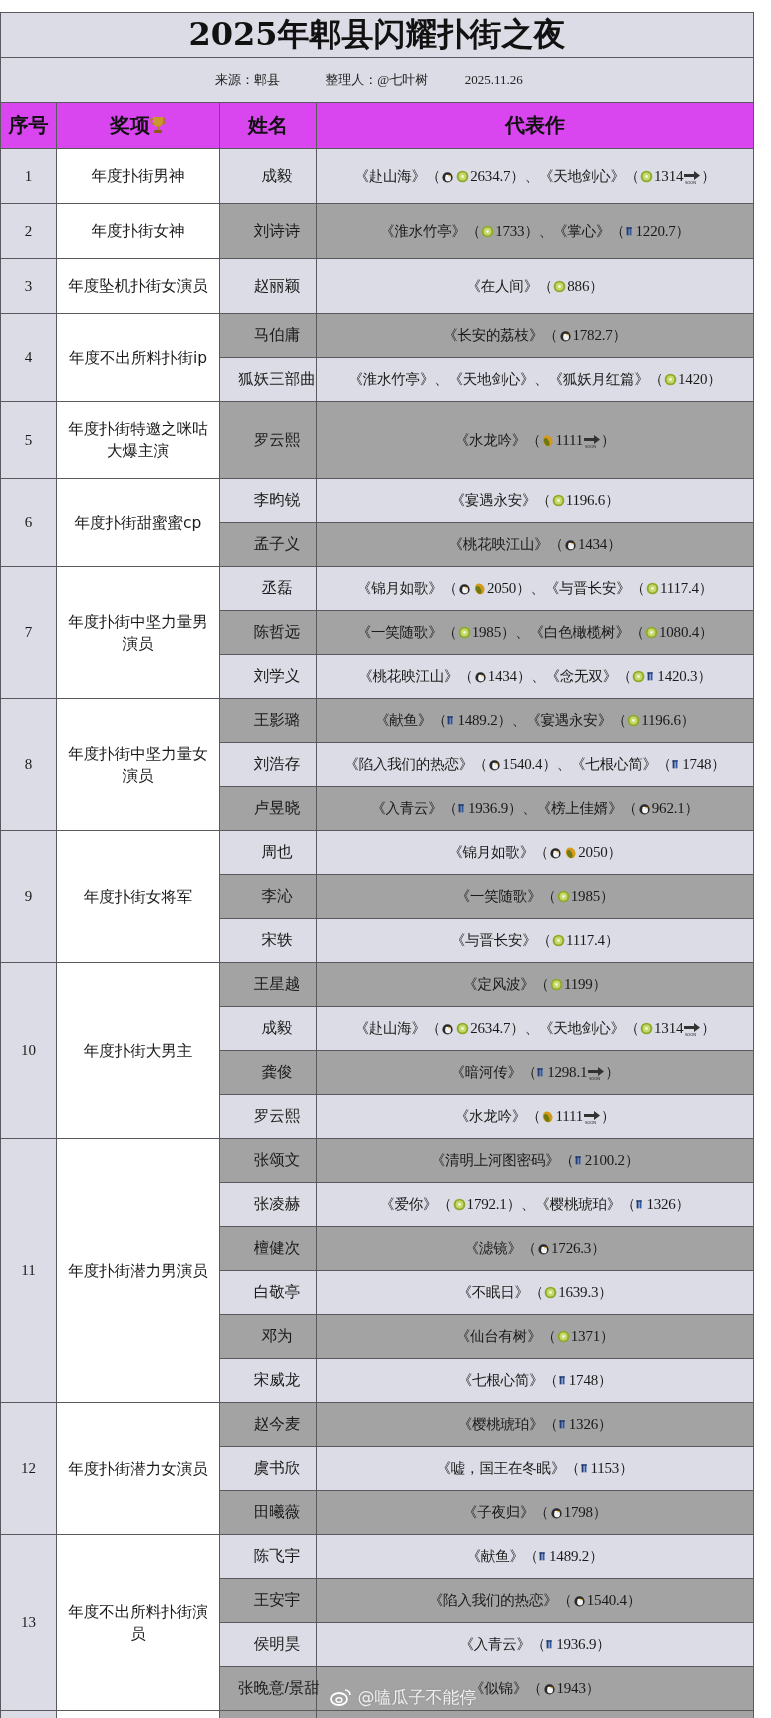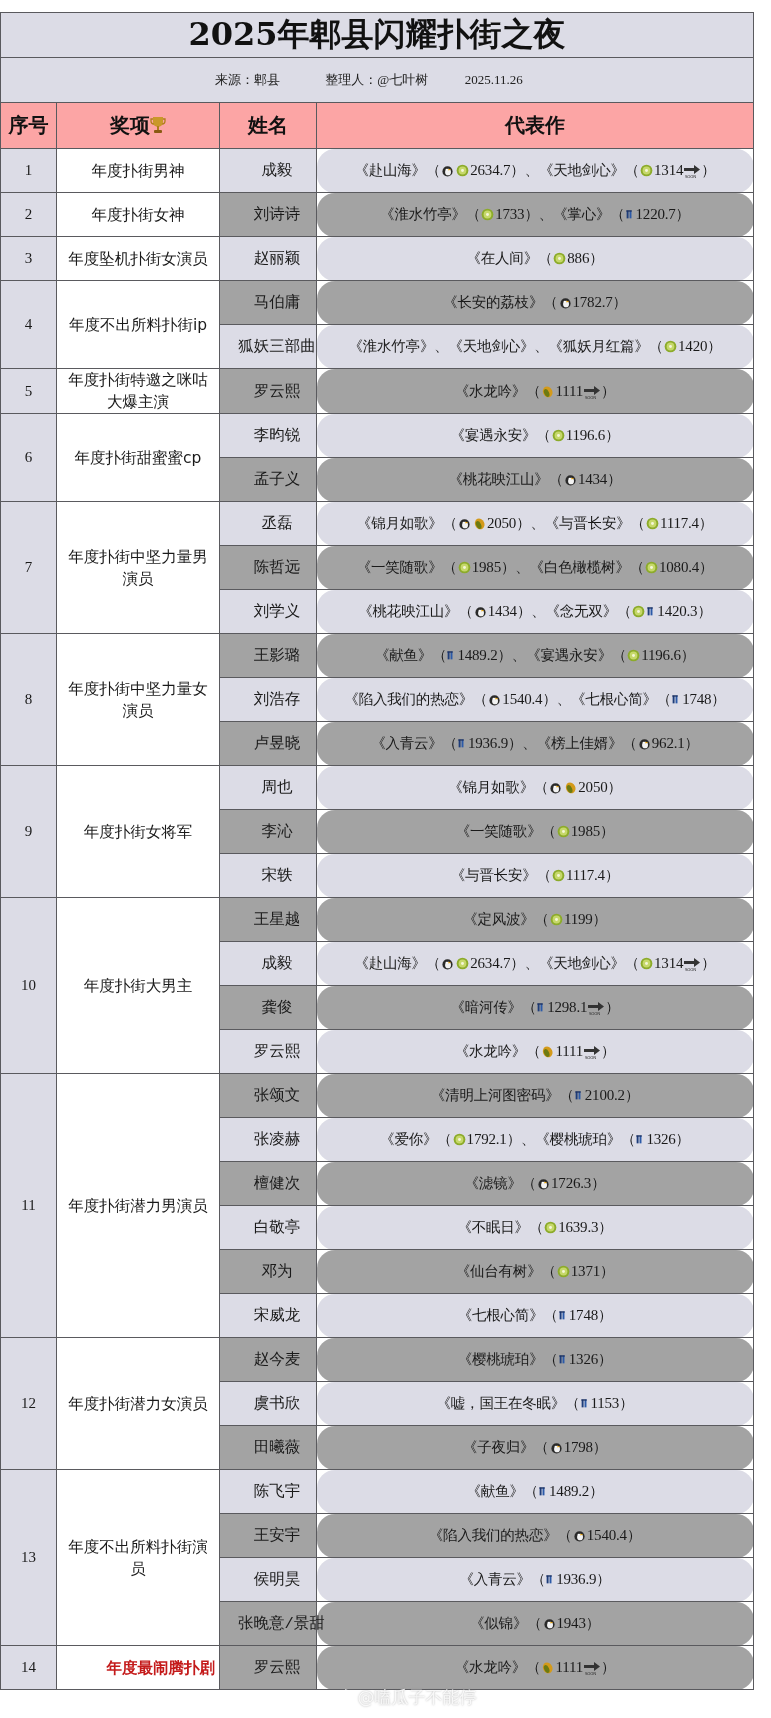--- a/index.html
+++ b/index.html
@@ -4,26 +4,26 @@
 <style>
   html, body { margin: 0; padding: 0; background: #ffffff; }
   body { width: 771px; height: 1718px; overflow: hidden; position: relative;
          font-family: "DejaVu Serif", "Liberation Serif", serif; color: #1a1a1a; }
   .sheet { position: absolute; left: 0; top: 12px; width: 753px; }
   table { border-collapse: collapse; width: 753px; table-layout: fixed; }
   td, th { border: 1.5px solid #5a5a5e; text-align: center; vertical-align: middle; padding: 0; }
   .title-cell { background: #dcdce6; height: 42px; font-family: "DejaVu Serif", serif; font-weight: bold; font-size: 32px; letter-spacing: 0px; color: #111; }
   .sub-cell { background: #dcdce6; height: 44px; font-size: 13px; color: #222; font-family: "Liberation Serif", serif; }
   .sub-cell span { margin: 0 14px; }
-  .hdr { background: #fca5a5; height: 45px; font-size: 20px; font-weight: bold; font-family: "DejaVu Sans", sans-serif; color: #111; }
+  .hdr { background: #d946ef; height: 45px; font-size: 20px; font-weight: bold; font-family: "DejaVu Sans", sans-serif; color: #111; }
   .num { background: #dcdce6; font-size: 15px; font-family: "Liberation Serif", serif; }
-  .award { background: #ffffff; font-size: 15.5px; font-family: "DejaVu Sans", sans-serif; line-height: 22px; padding: 0 4px; }
+  .award { background: #ffffff; font-size: 15.5px; font-family: "DejaVu Sans", sans-serif; line-height: 22px; padding: 16px 4px; }
   .award.red { color: #c41a1a; font-weight: bold; text-align: right; }
-  .name { font-size: 15.5px; font-family: Liberation Mono, monospace; white-space: nowrap; padding-left: 18px; }
-  .works { font-size: 14.5px; font-family: "DejaVu Sans", sans-serif; white-space: nowrap; letter-spacing: -0.2px; border-radius: 18px; }
+  .name { font-size: 15.5px; font-family: Liberation Sans, sans-serif; white-space: nowrap; padding-left: 18px; }
+  .works { font-size: 14.5px; font-family: "DejaVu Sans", sans-serif; white-space: nowrap; letter-spacing: -0.2px; }
   tr.sub td.name, tr.sub td.works { height: 43px; }
   .shade-gray td.name, .shade-gray td.works { background: #dcdce6; }
   .shade-white td.name, .shade-white td.works { background: #a3a3a3; }
   .ico { display: inline-block; width: 13px; height: 13px; vertical-align: -2px; margin: 0 1px; }
   .num-val { font-family: "Liberation Serif", serif; font-size: 15px; }
   .soon { display: inline-block; vertical-align: -3px; width: 18px; height: 14px; }
   .trophy { display: inline-block; width: 16px; height: 18px; vertical-align: -2px; }
   .watermark { position: absolute; left: 330px; top: 1686px; font-size: 17px; color: rgba(255,255,255,0.85);
                text-shadow: 0 0 2px rgba(120,120,120,0.6); font-family: "DejaVu Sans", sans-serif; white-space: nowrap; }
   .watermark .wb { display: inline-block; width: 22px; height: 18px; vertical-align: -3px; }

